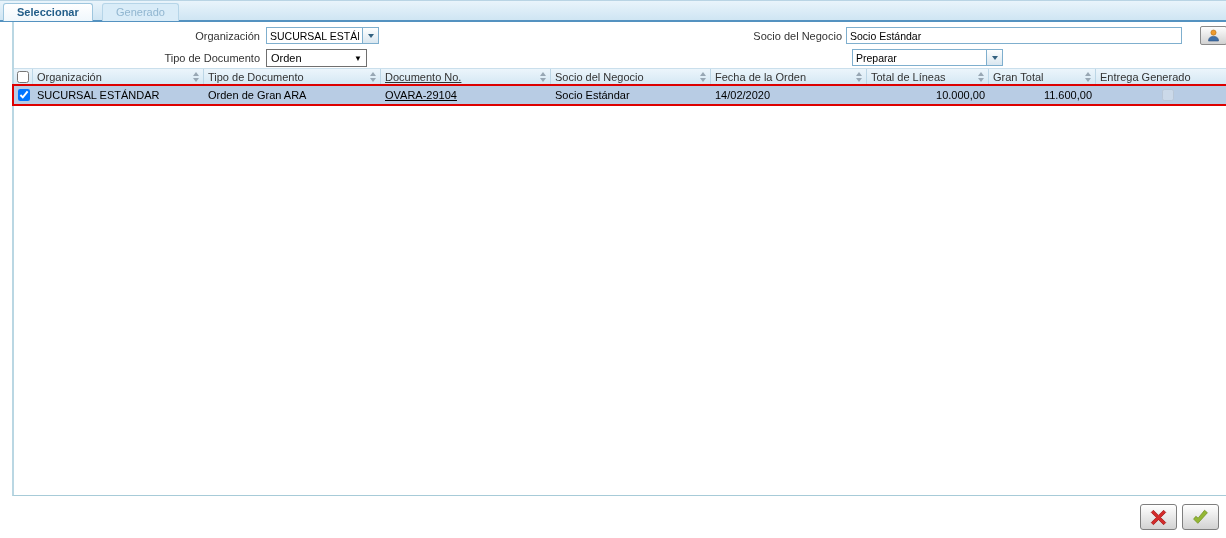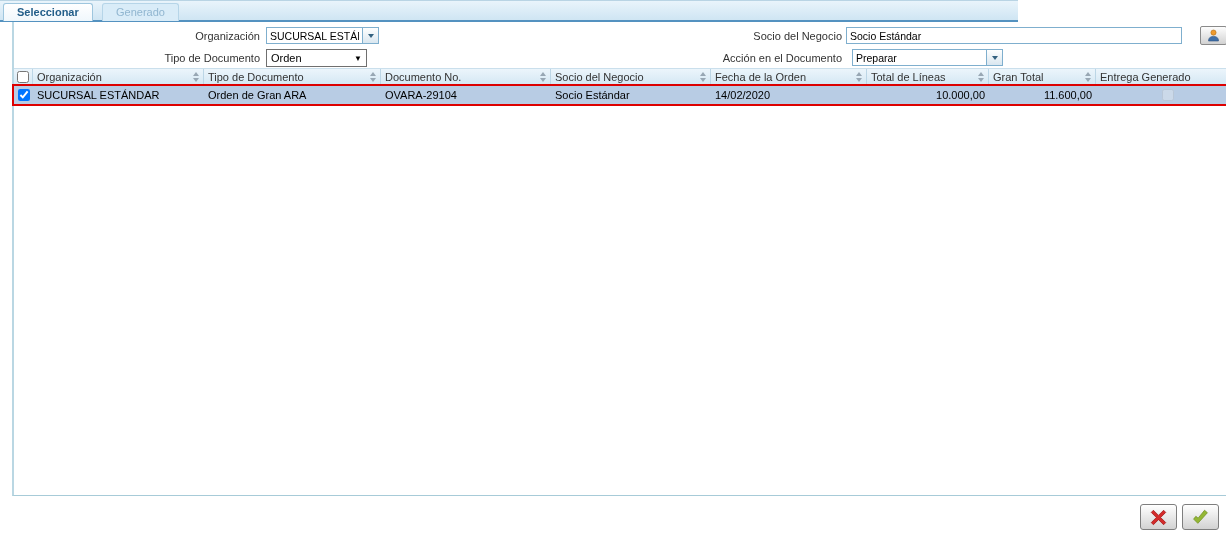--- a/index.html
+++ b/index.html
@@ -1,21 +1,21 @@
 <!DOCTYPE html>
 <html><head>
 <meta charset="utf-8">
 <style>
   * { margin:0; padding:0; box-sizing:border-box; }
   html,body { background:#fff; }
   body { font-family:"Liberation Sans", sans-serif; }
   .screen { position:relative; width:1226px; height:538px; background:#fff; overflow:hidden; }
 
   
-  .tabbar { position:absolute; top:0; left:0; width:1018px; height:22px;
+  .tabbar { position:absolute; top:0; left:0; width:1226px; height:22px;
             background:linear-gradient(#e9f4fb,#cfe5f3);
             border-top:1px solid #b9d4e4; border-bottom:2px solid #5492c0;text-align:right; }
   .tab { position:absolute; top:2px; height:18px; line-height:17px; padding:0 13px;
          font-size:11px; border:1px solid #9ec6de; border-bottom:none;
          border-radius:3px 3px 0 0; cursor:pointer; }
   .tab-active { left:3px; background:linear-gradient(#ffffff,#f0f7fc);
                 color:#235e89; font-weight:bold; z-index:2; }
   .tab-inactive { left:102px; background:#d9ecf8; color:#91b6d0; border-color:#b6d5e8; }
 
   
@@ -64,21 +64,21 @@
         border-top:4px solid #98a7b4; }
 
   .trow { display:flex; height:18px; background:#b8cce4; outline:2px solid #dd0000;
           outline-offset:0; position:relative; z-index:1; cursor:pointer; }
   .td { display:flex; align-items:center; padding:0 4px; font-size:11px; color:#000;
         white-space:nowrap; overflow:hidden; }
   .td-num { justify-content:flex-end; }
   .td-center { justify-content:center; }
 
   .c0 { width:19px; justify-content:center; padding:0; }
-  .c1 { width:171px; } .c2 { width:177px; } .c3 { width:170px; } .c4 { width:160px; }
+  .c1 { width:171px; } .c2 { width:177px; } .c3 { width:170px;text-decoration:underline; } .c4 { width:160px; }
   .c5 { width:156px; } .c6 { width:122px; } .c7 { width:107px; } .c8 { width:144px; border-right:none; }
 
   input[type=checkbox] { width:12px; height:12px; margin:0; }
   .cb-dim { opacity:.45; }
 
   
   .btn { position:absolute; width:37px; height:26px; border:1px solid #7e7e7e;
          border-radius:3px; background:linear-gradient(#ffffff,#d2d2d2);
          display:flex; align-items:center; justify-content:center; cursor:pointer;
          box-shadow:inset 0 1px 0 #fff; }
@@ -113,21 +113,20 @@
         <path d="M1.5 12 Q1.5 7.4 6.5 7.4 Q11.5 7.4 11.5 12 Z" fill="#3f6fa8" stroke="#2a4f7e" stroke-width="0.6"></path>
       </svg>
     </div>
 
     <div class="flabel" style="top:30px;">Tipo de Documento</div>
     <div class="selbox" style="left:252px; top:27px;">
       <span>Orden</span>
       <span class="sel-arrow">▼</span>
     </div>
 
-    <div class="flabel-r" style="top:30px;">Acción en el Documento</div>
     <div class="combo" style="left:832px; top:27px;padding-left:6px;">
       <input type="text" readonly="" style="width: 134px;" value="Preparar">
       <div class="combo-btn">
         <span class="combo-arrow"></span>
       </div>
     </div>
 
     <div class="grid">
       <div class="thead">
         <div class="th c0">

